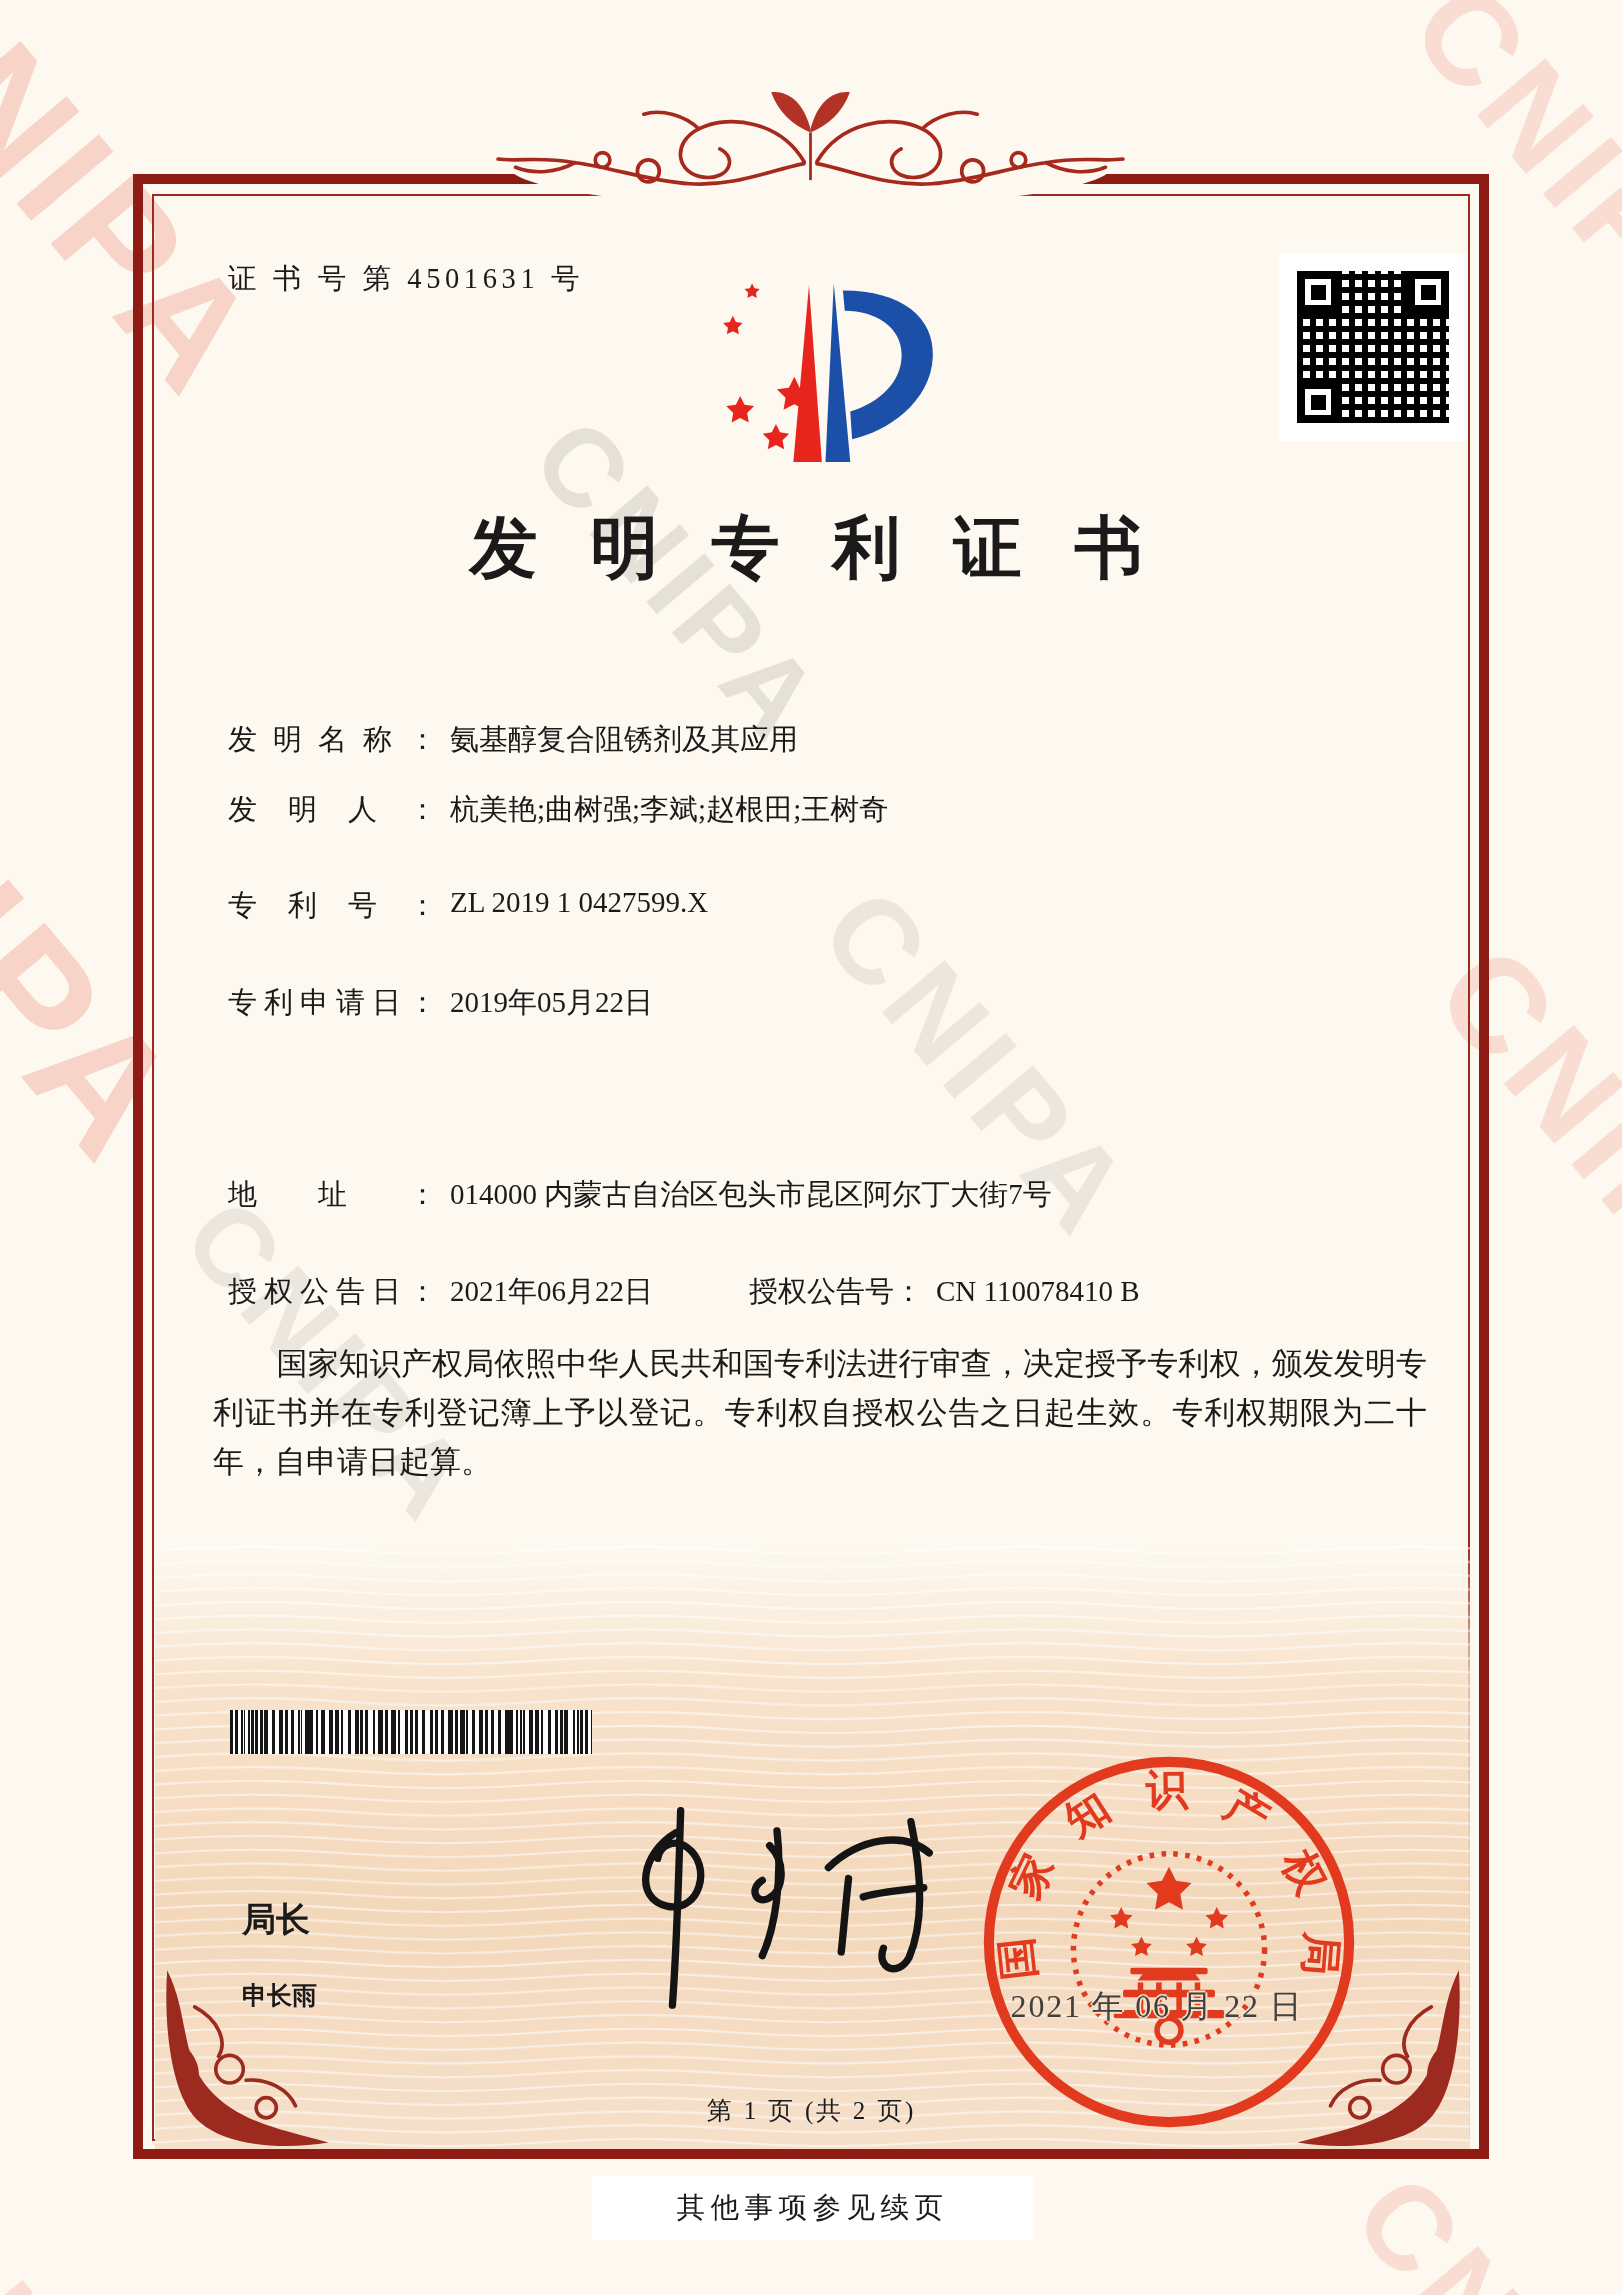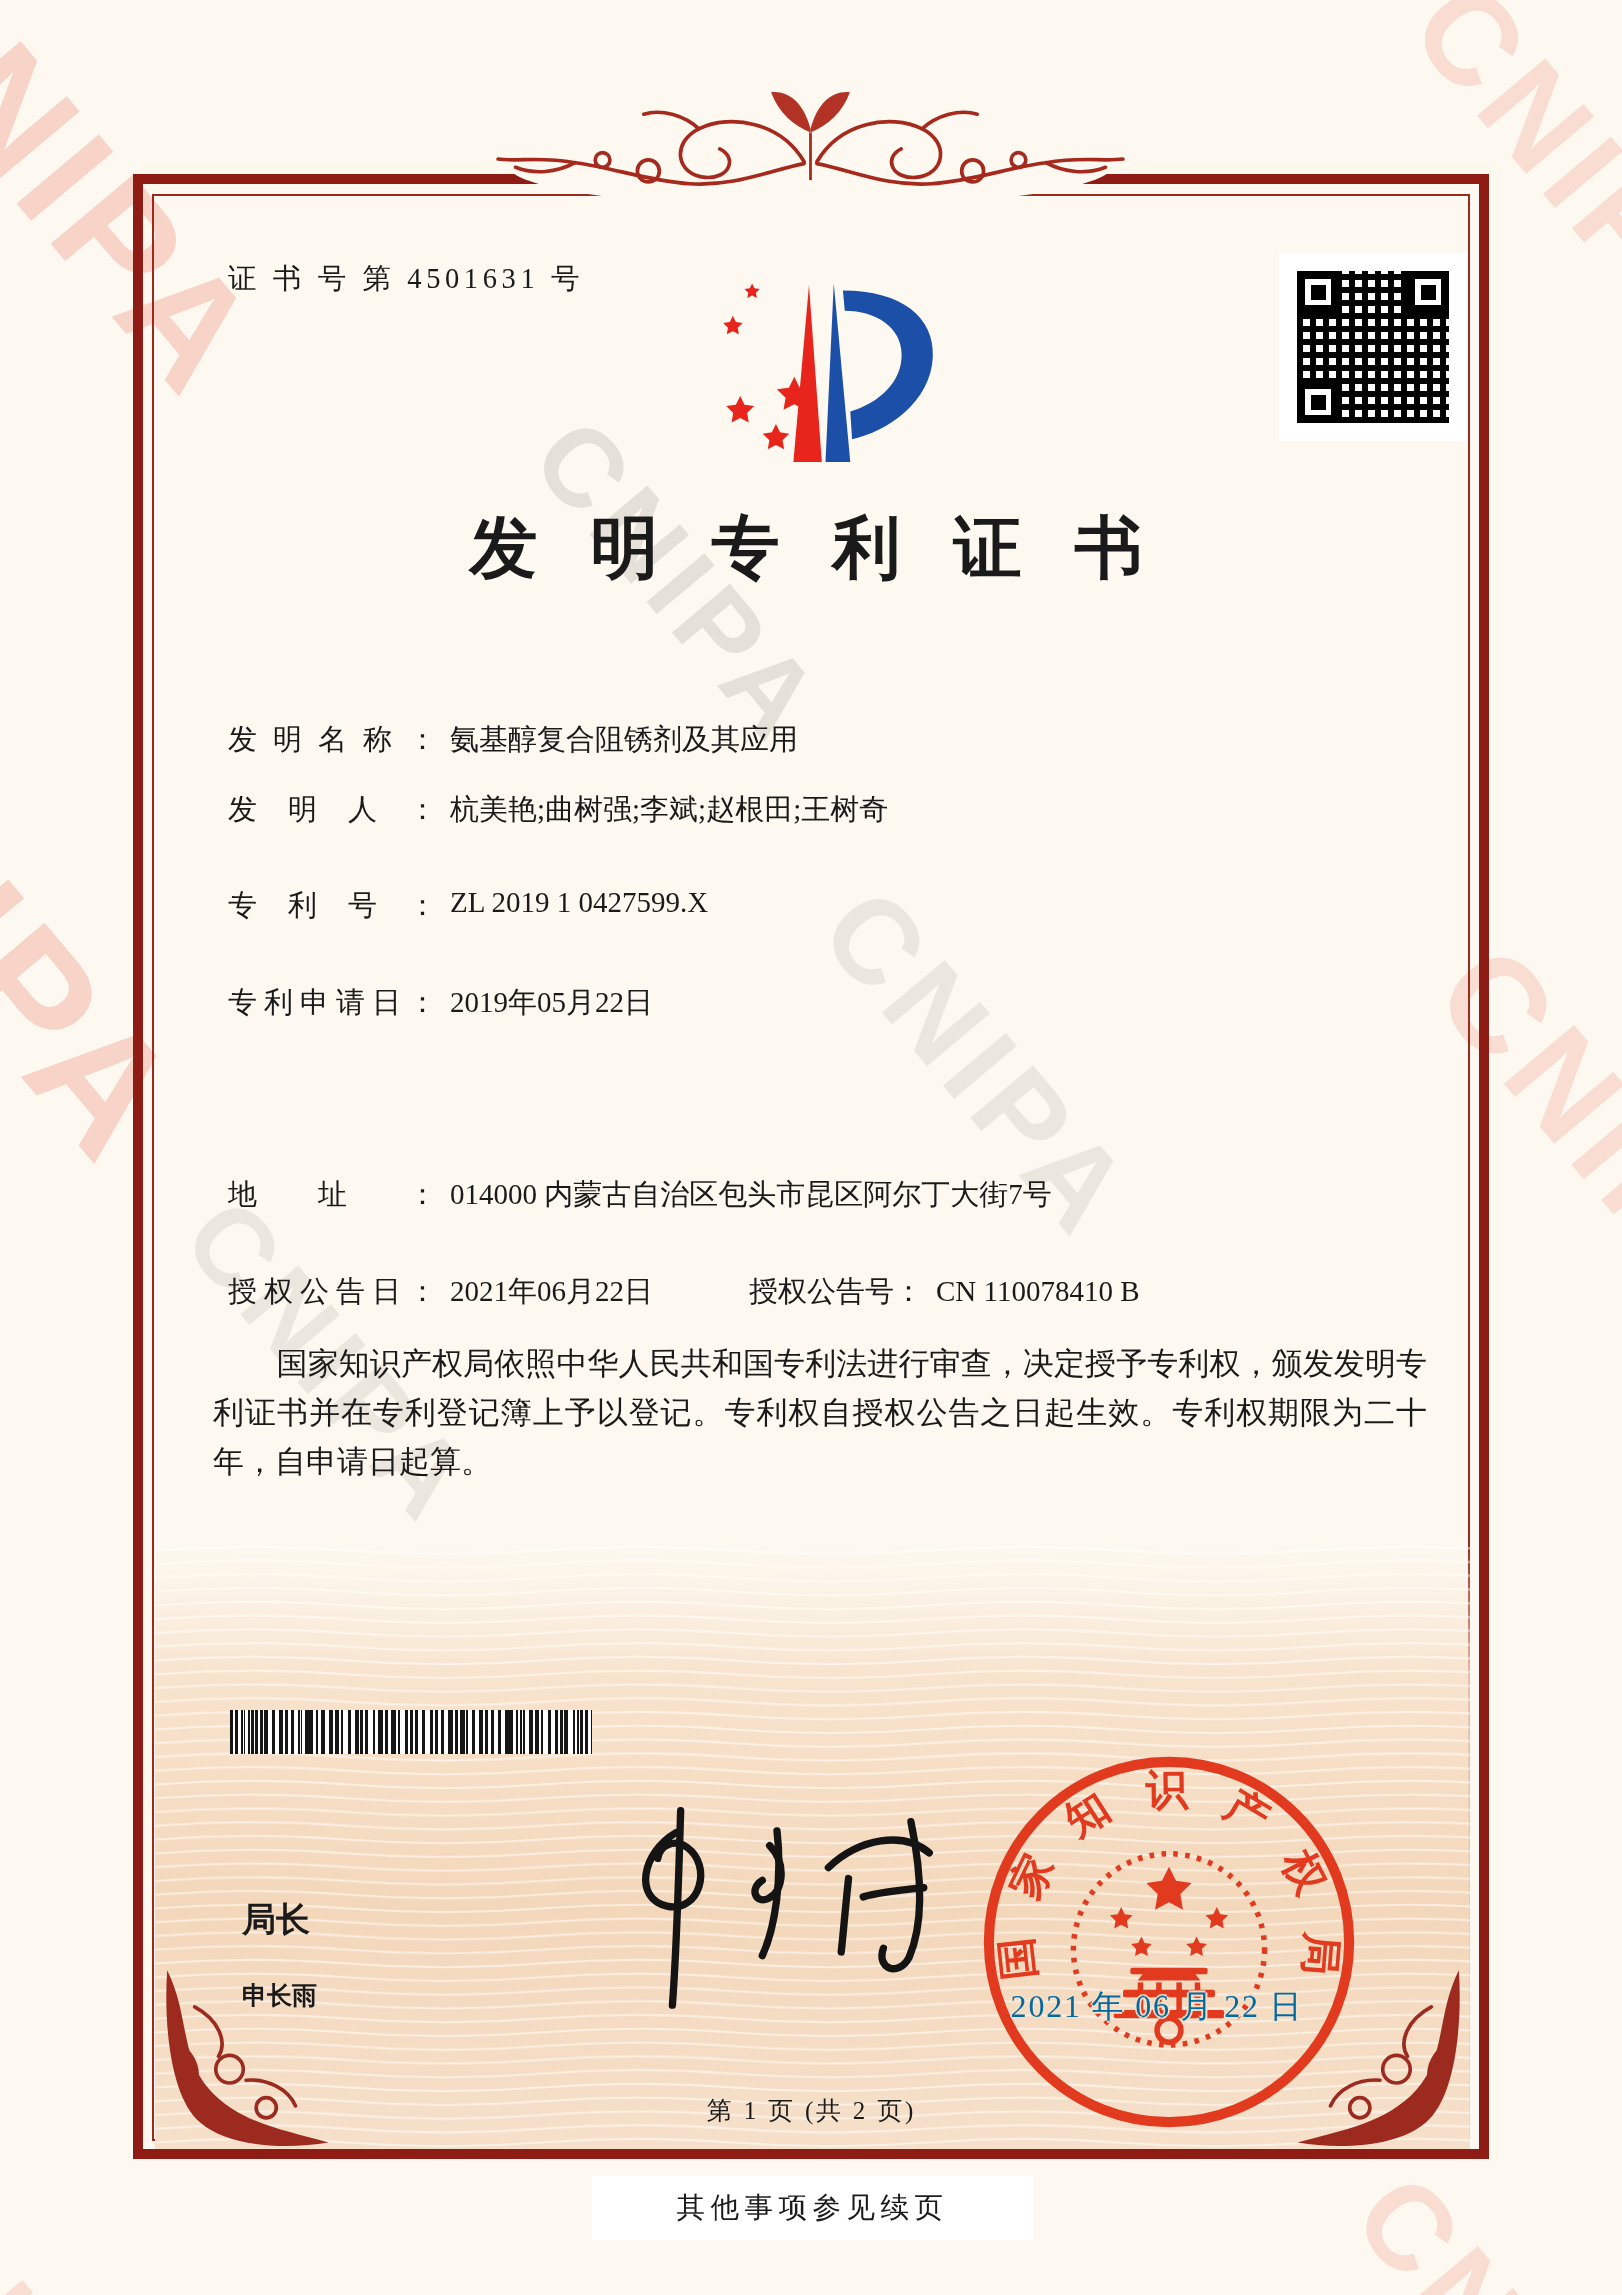--- a/index.html
+++ b/index.html
@@ -51,21 +51,21 @@
     background-image:
       repeating-linear-gradient(90deg,#151515 0 2.8px,transparent 2.8px 4.6px,#151515 4.6px 8.3px,transparent 8.3px 11px,#151515 11px 13px,transparent 13px 18.4px,#151515 18.4px 20px,transparent 20px 25px),
       repeating-linear-gradient(90deg,transparent 0 5.5px,#151515 5.5px 7.3px,transparent 7.3px 13.8px,#151515 13.8px 14.7px,transparent 14.7px 21px,#151515 21px 24px,transparent 24px 28.5px);}
   .director-title{position:absolute;left:242px;top:1897px;font-size:34px;font-weight:bold;
     font-family:"Liberation Sans","DejaVu Sans",sans-serif;}
   .director-name{position:absolute;left:242px;top:1979px;font-size:25px;font-weight:bold;
     font-family:"Liberation Sans","DejaVu Sans",sans-serif;}
   .autograph{position:absolute;left:588px;top:1807px;}
   .seal{position:absolute;left:976px;top:1749px;}
   .seal-date{position:absolute;left:1001px;top:1985px;width:312px;text-align:center;
-    font-size:32px;letter-spacing:1.8px;color:#0369a1;z-index:6;
+    font-size:32px;letter-spacing:1.8px;color:#404040;z-index:6;
     text-shadow:-1.8px 0 #f6dfc6,1.8px 0 #f6dfc6,0 -1.8px #f6dfc6,0 1.8px #f6dfc6;}
   .page-info{position:absolute;left:0;top:2094px;width:1623px;text-align:center;font-size:25px;letter-spacing:2.8px;}
   .cont-box{position:absolute;left:592px;top:2176px;width:441px;height:64px;background:#ffffff;
     display:flex;align-items:center;justify-content:center;}
   .cont-note{font-size:28.5px;letter-spacing:5.5px;}
   .z1{z-index:1}.z2{z-index:2}.z3{z-index:3}.z4{z-index:4}.z5{z-index:5}
   .abs{position:absolute;}
 </style>
 </head>
 <body>

